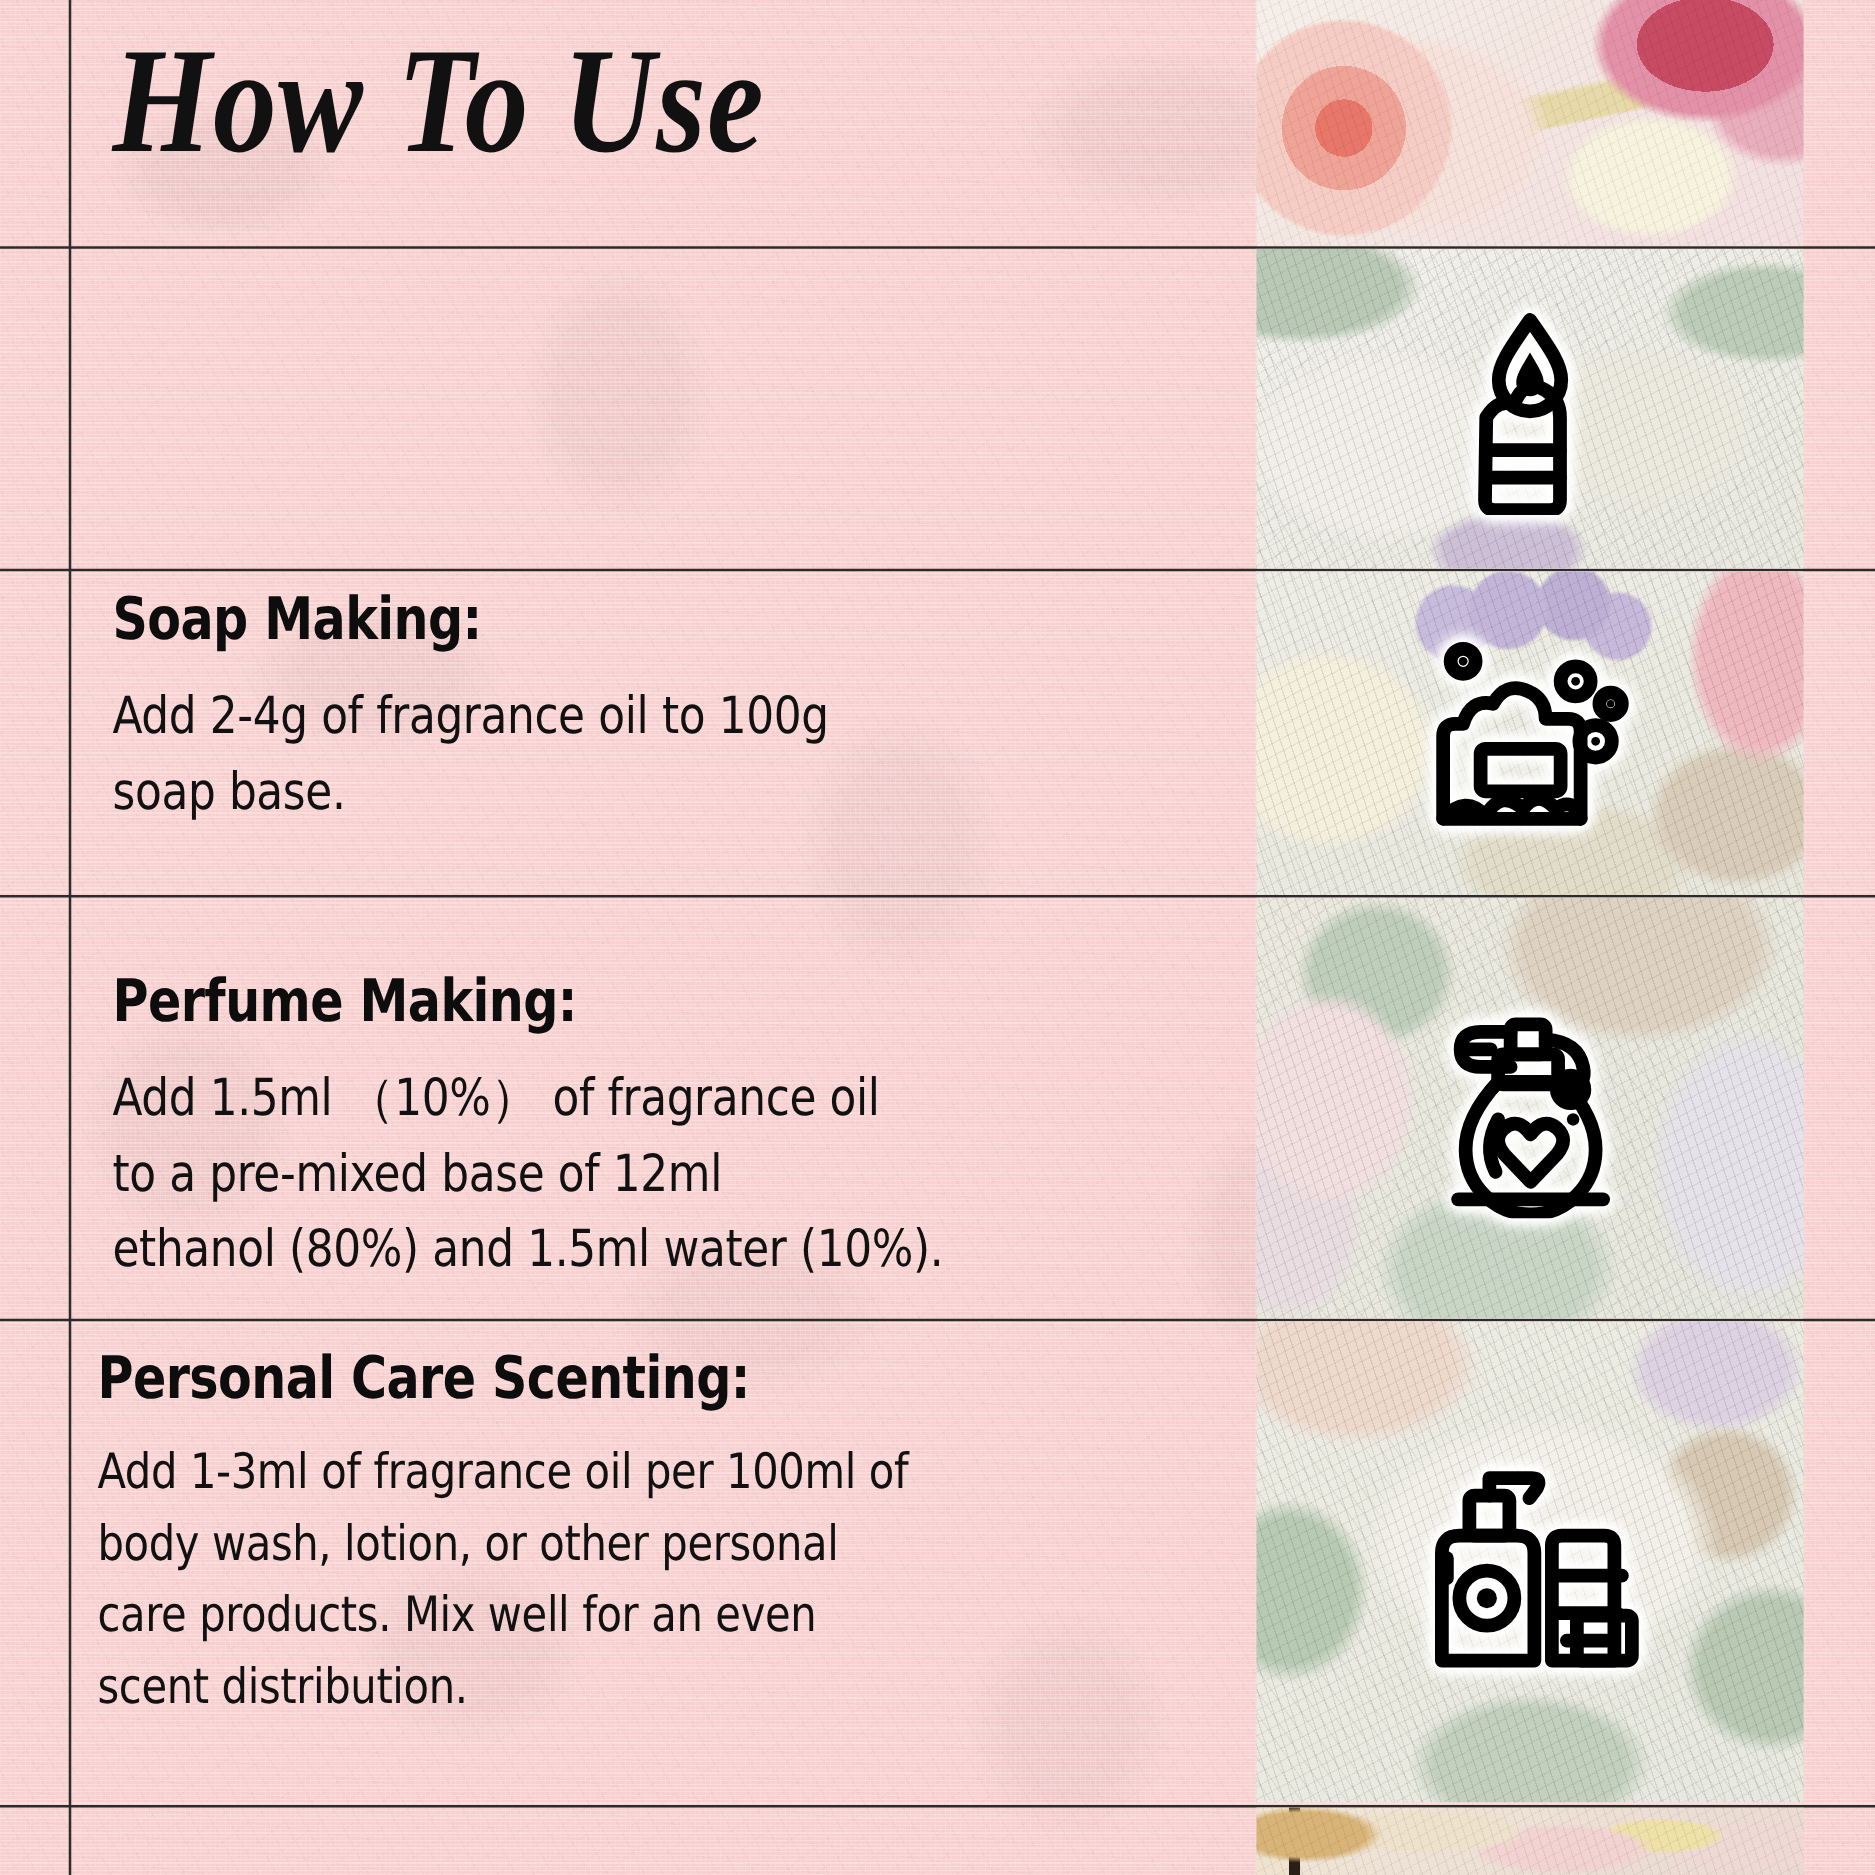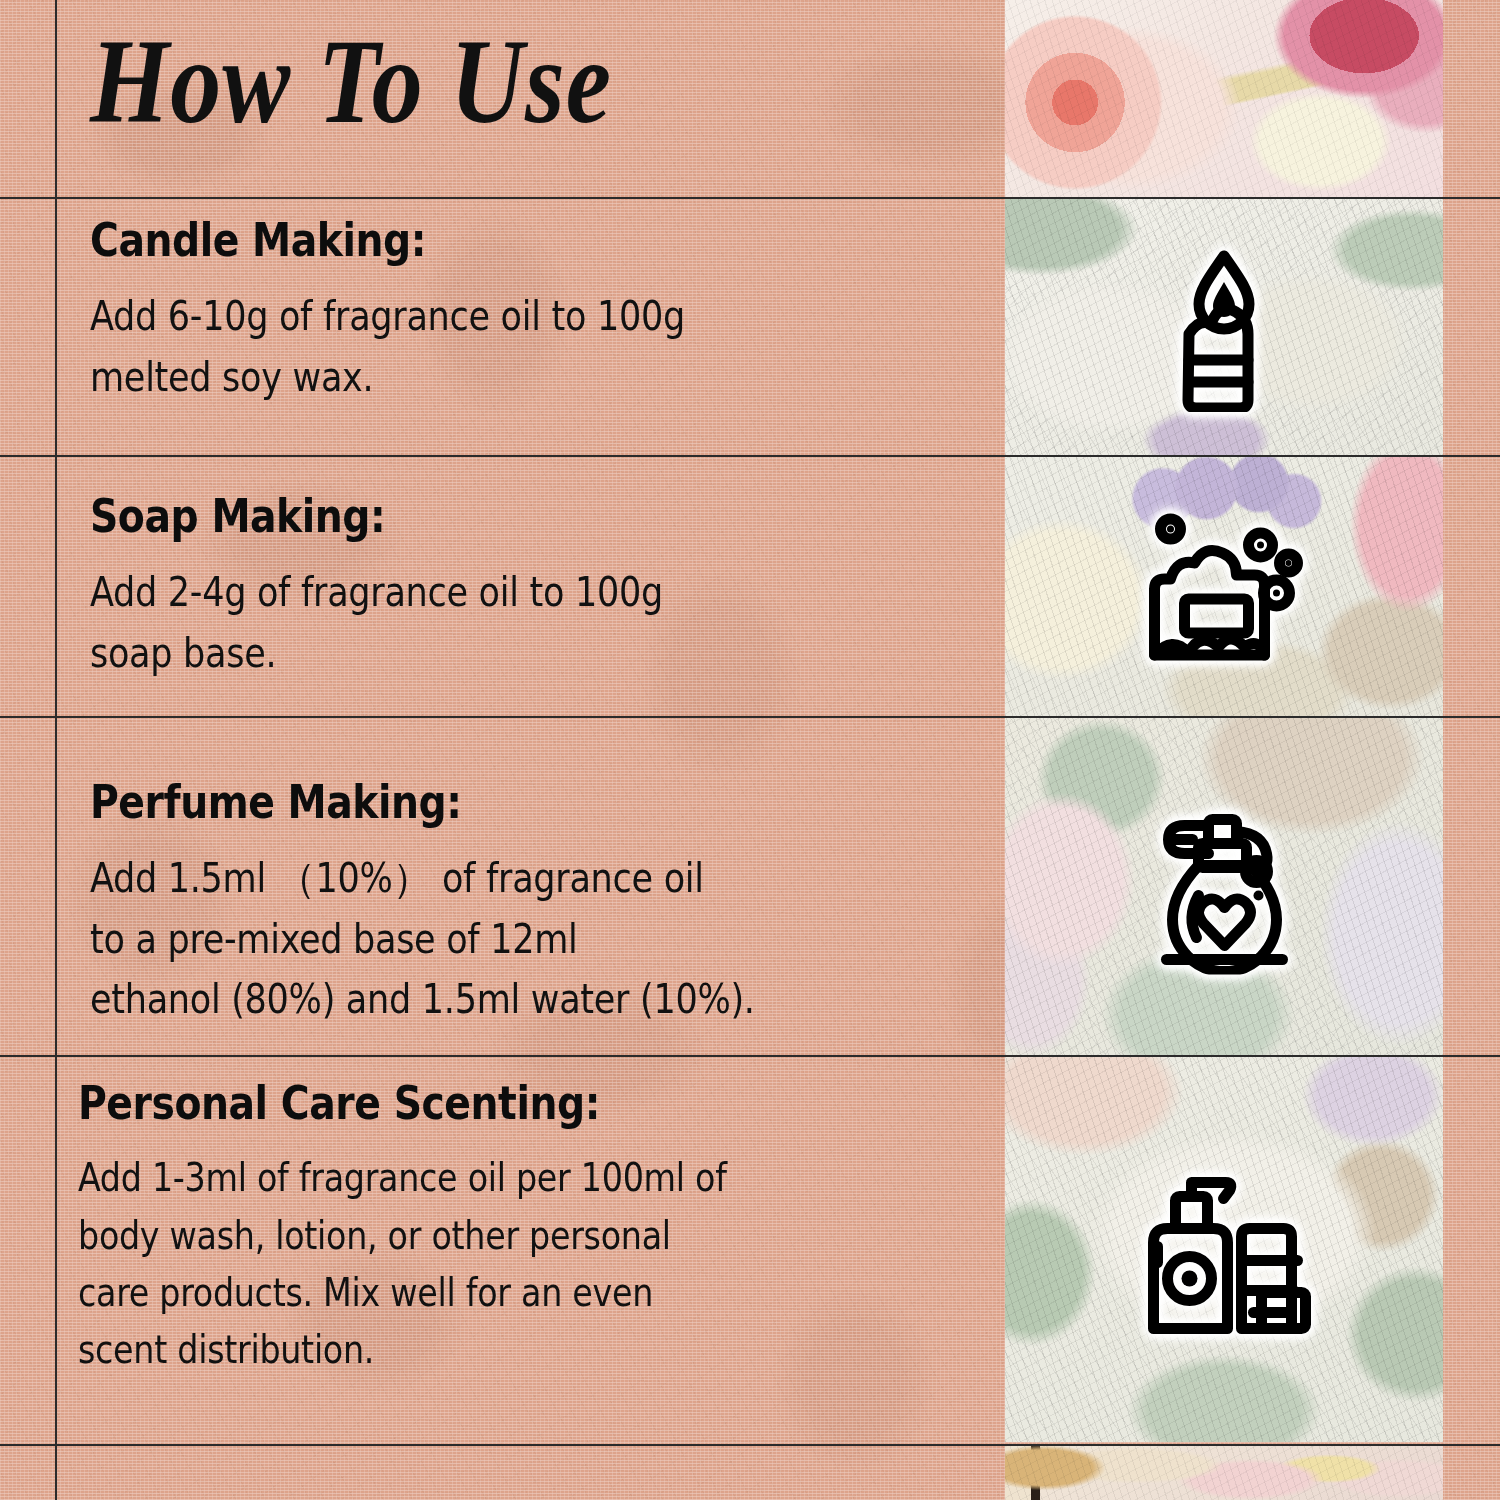--- a/index.html
+++ b/index.html
@@ -7,21 +7,21 @@
     width:1500px;height:1500px;
     background:#f7f7f6;
     font-family:"Liberation Sans", sans-serif;
     overflow:hidden;
     position:relative;
   }
 
   
   #page{
     position:absolute;inset:0;
-    background:#c2410c;
+    background:#fca5a5;
     overflow:hidden;
   }
   .wallpaper{
     position:absolute;inset:0;
     pointer-events:none;
     opacity:.55;
     background-color:#f4f4f3;
     background-image:
       radial-gradient(ellipse 150px 90px at 12% 9%,  rgba(150,150,150,.17) 0 38%, rgba(0,0,0,0) 62%),
       radial-gradient(ellipse 120px 160px at 33% 21%, rgba(150,150,150,.14) 0 40%, rgba(0,0,0,0) 64%),
@@ -276,29 +276,22 @@
   </div>
 
   <div class="cell" style="top:1446px;height:54px;">
     <div class="art woodrose"></div>
   </div>
 
   <div class="row" style="left:57px;top:40px;height:157px;">
     <div class="title">How To Use</div>
   </div>
 
-  <div class="row" style="left:57px;top:215px;">
-    <div class="heading">Candle Making:</div>
-    <div class="body" style="margin-top:22px;">
-      <span class="ln">Add 6-10g of fragrance oil to 100g</span>
-      <span class="ln">melted soy wax.</span>
-    </div>
-  </div>
-
-  <div class="row" style="left:57px;top:491px;">
+
+  <div class="row" style="left:57px;top:471px;">
     <div class="heading">Soap Making:</div>
     <div class="body" style="margin-top:22px;">
       <span class="ln">Add 2-4g of fragrance oil to 100g</span>
       <span class="ln">soap base.</span>
     </div>
   </div>
 
   <div class="row" style="left:57px;top:734px;margin-top:43px;">
     <div class="heading">Perfume Making:</div>
     <div class="body" style="margin-top:22px;">

